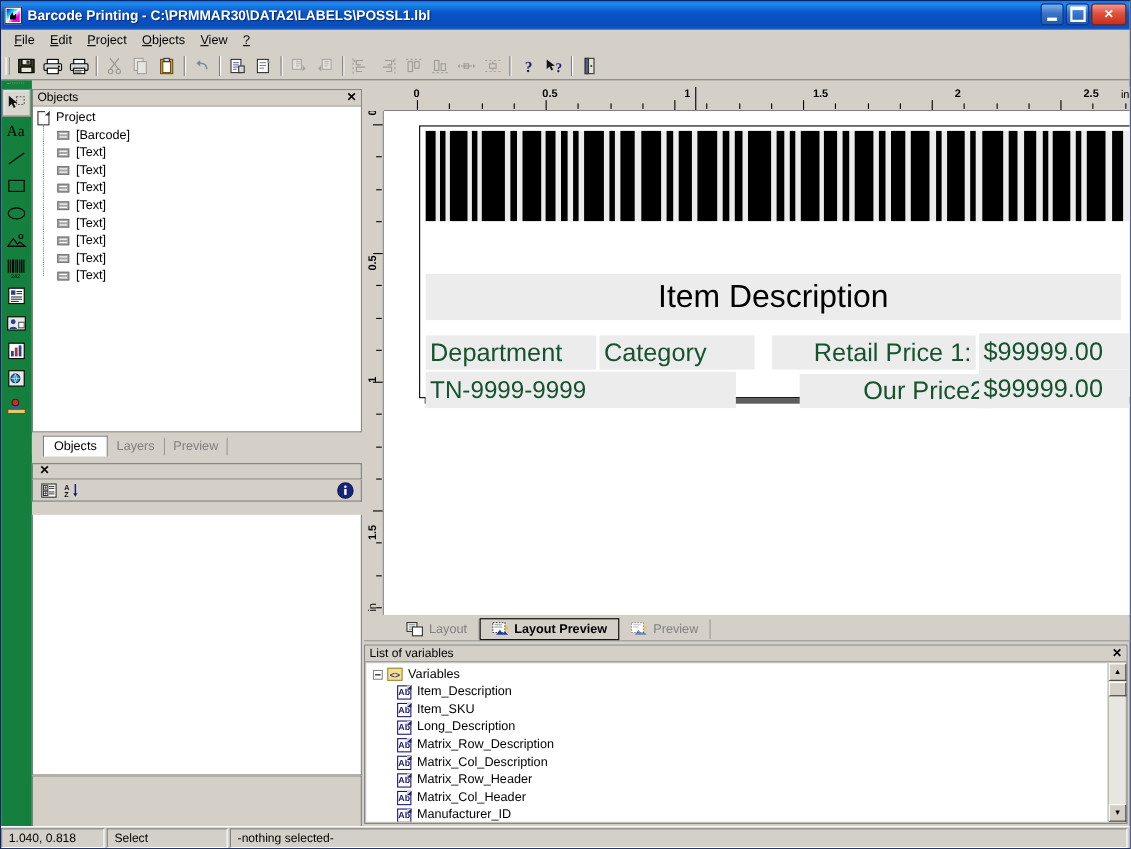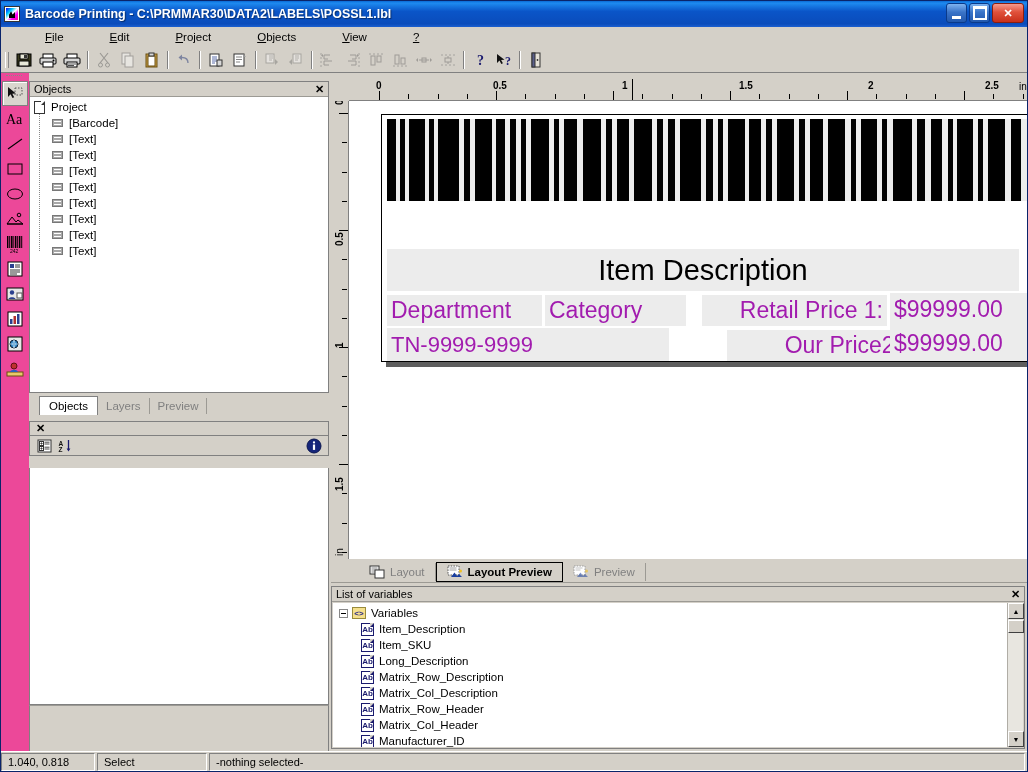--- a/index.html
+++ b/index.html
@@ -73,21 +73,21 @@
     content: ""; width: 10px; height: 9px; border: 2px solid #fff; border-top-width: 3px;
   }
 
   
   .menubar {
     height: 20px; background: #d4d0c8;
     display: flex; align-items: center; padding-left: 5px;
     border-bottom: 1px solid #d4d0c8;
   }
   .menu-item {
-    padding: 2px 7px; font-size: 11.5px; color: #000; cursor: default; margin-left: 32px;
+    padding: 2px 7px; font-size: 11.5px; color: #000; cursor: default;
   }
   .menu-item u { text-decoration: underline; }
 
   
   .toolbar {
     height: 26px; background: #d4d0c8;
     display: flex; align-items: center;
     border-bottom: 1px solid #808080;
     padding-left: 2px;
   }
@@ -100,21 +100,21 @@
     width: 24px; height: 22px;
     display: flex; align-items: center; justify-content: center;
     cursor: default; position: relative;
   }
   .tsep { width: 2px; height: 18px; margin: 0 3px;
           border-left: 1px solid #808080; border-right: 1px solid #fff; }
 
   
   .leftbar {
     position: absolute; left: 0; top: 72px; width: 28px; bottom: 20px;
-    background: #ec4899;
+    background: #15803d;
     text-decoration: underline;
   }
   .lgrip { height: 8px; position: relative; }
   .lgrip::before {
     content: ""; position: absolute; top: 2px; left: 5px; width: 16px; height: 2px;
     border-top: 1px dotted #888;
   }
   .ltool {
     width: 26px; height: 25px; margin: 0 1px;
     display: flex; align-items: center; justify-content: center;
@@ -256,22 +256,23 @@
   }
   .row-desc {
     position: absolute; left: 5px; top: 134px; width: 632px; height: 42px;
     background: #ececec;
     display: flex; align-items: center; justify-content: center;
     font-size: 29px; color: #000;
   }
   .fld {
     position: absolute; background: #ececec;
     display: flex; align-items: center;
-    font-size: 23px; color: #a21caf; white-space: nowrap;
+    font-size: 23px; color: #14532d; white-space: nowrap;
     overflow: hidden;
+    margin-top: 10px;
   }
   .fld.right { justify-content: flex-end; text-align: right; }
 
   
   .viewtabs {
     position: absolute; left: 330px; top: 560px; right: 0; height: 22px;
     background: #d4d0c8;
     display: flex; align-items: center; padding-left: 28px;
     border-bottom: 1px solid #9c9a94;
   }

